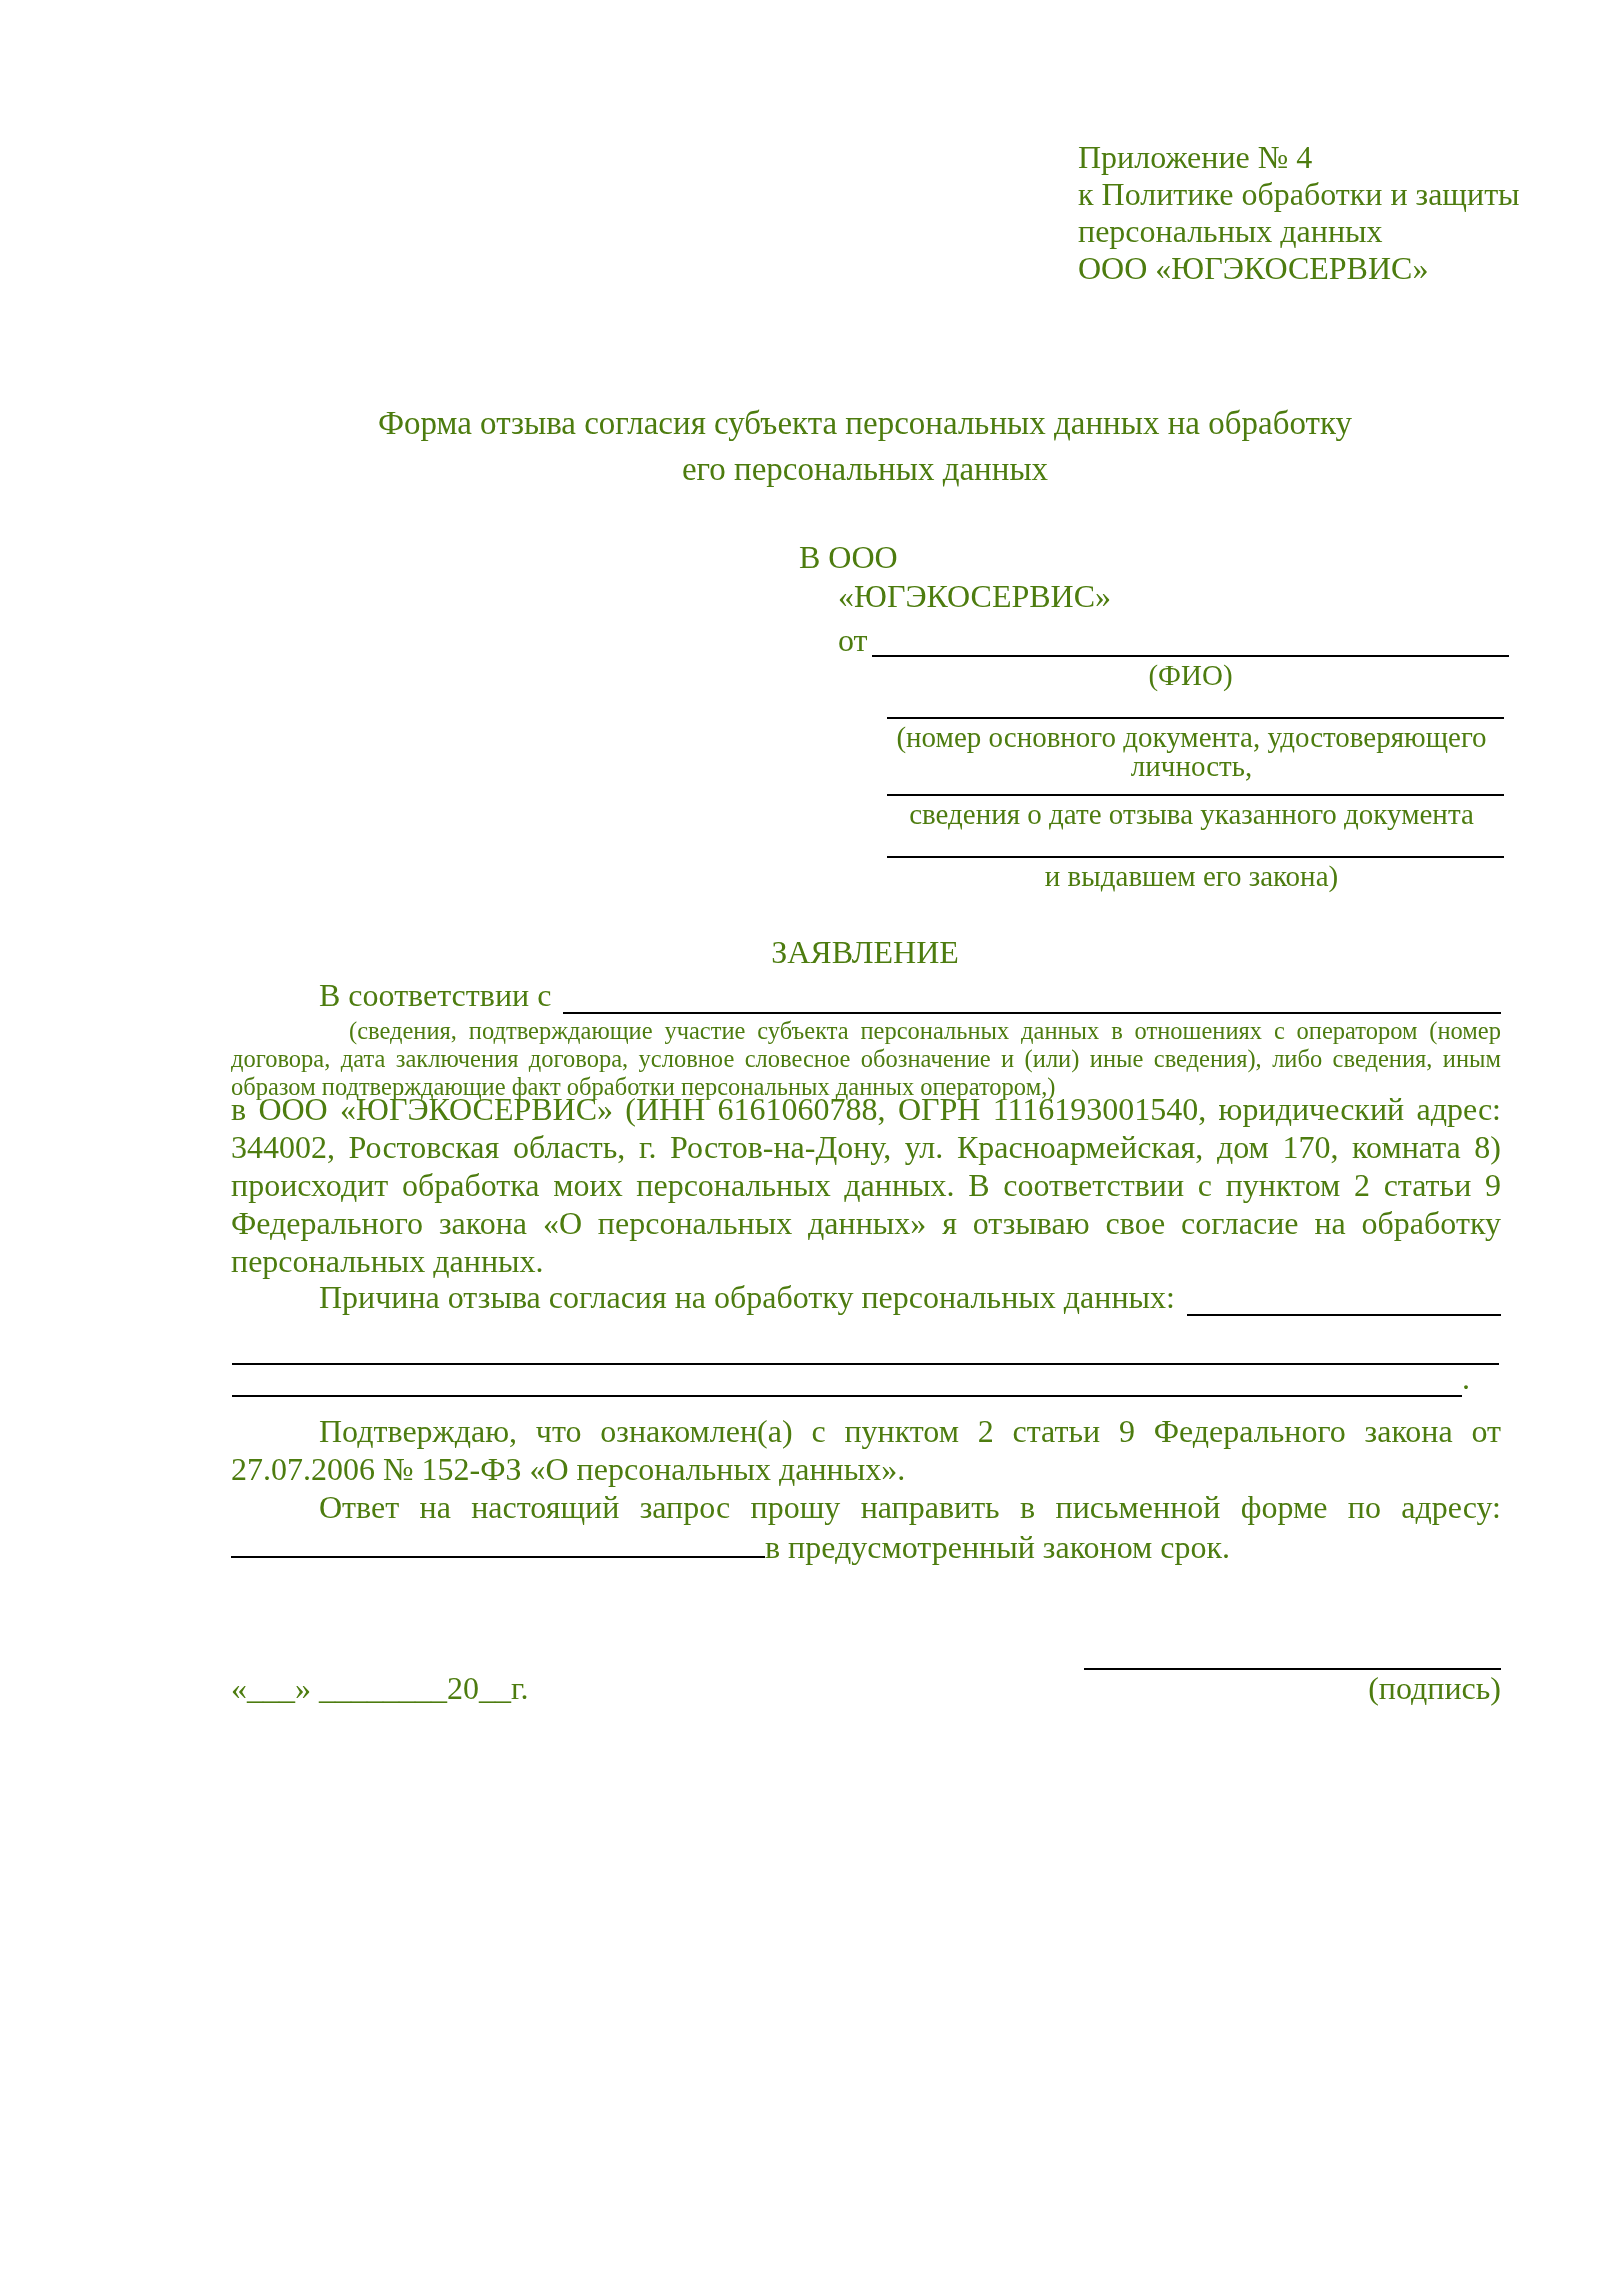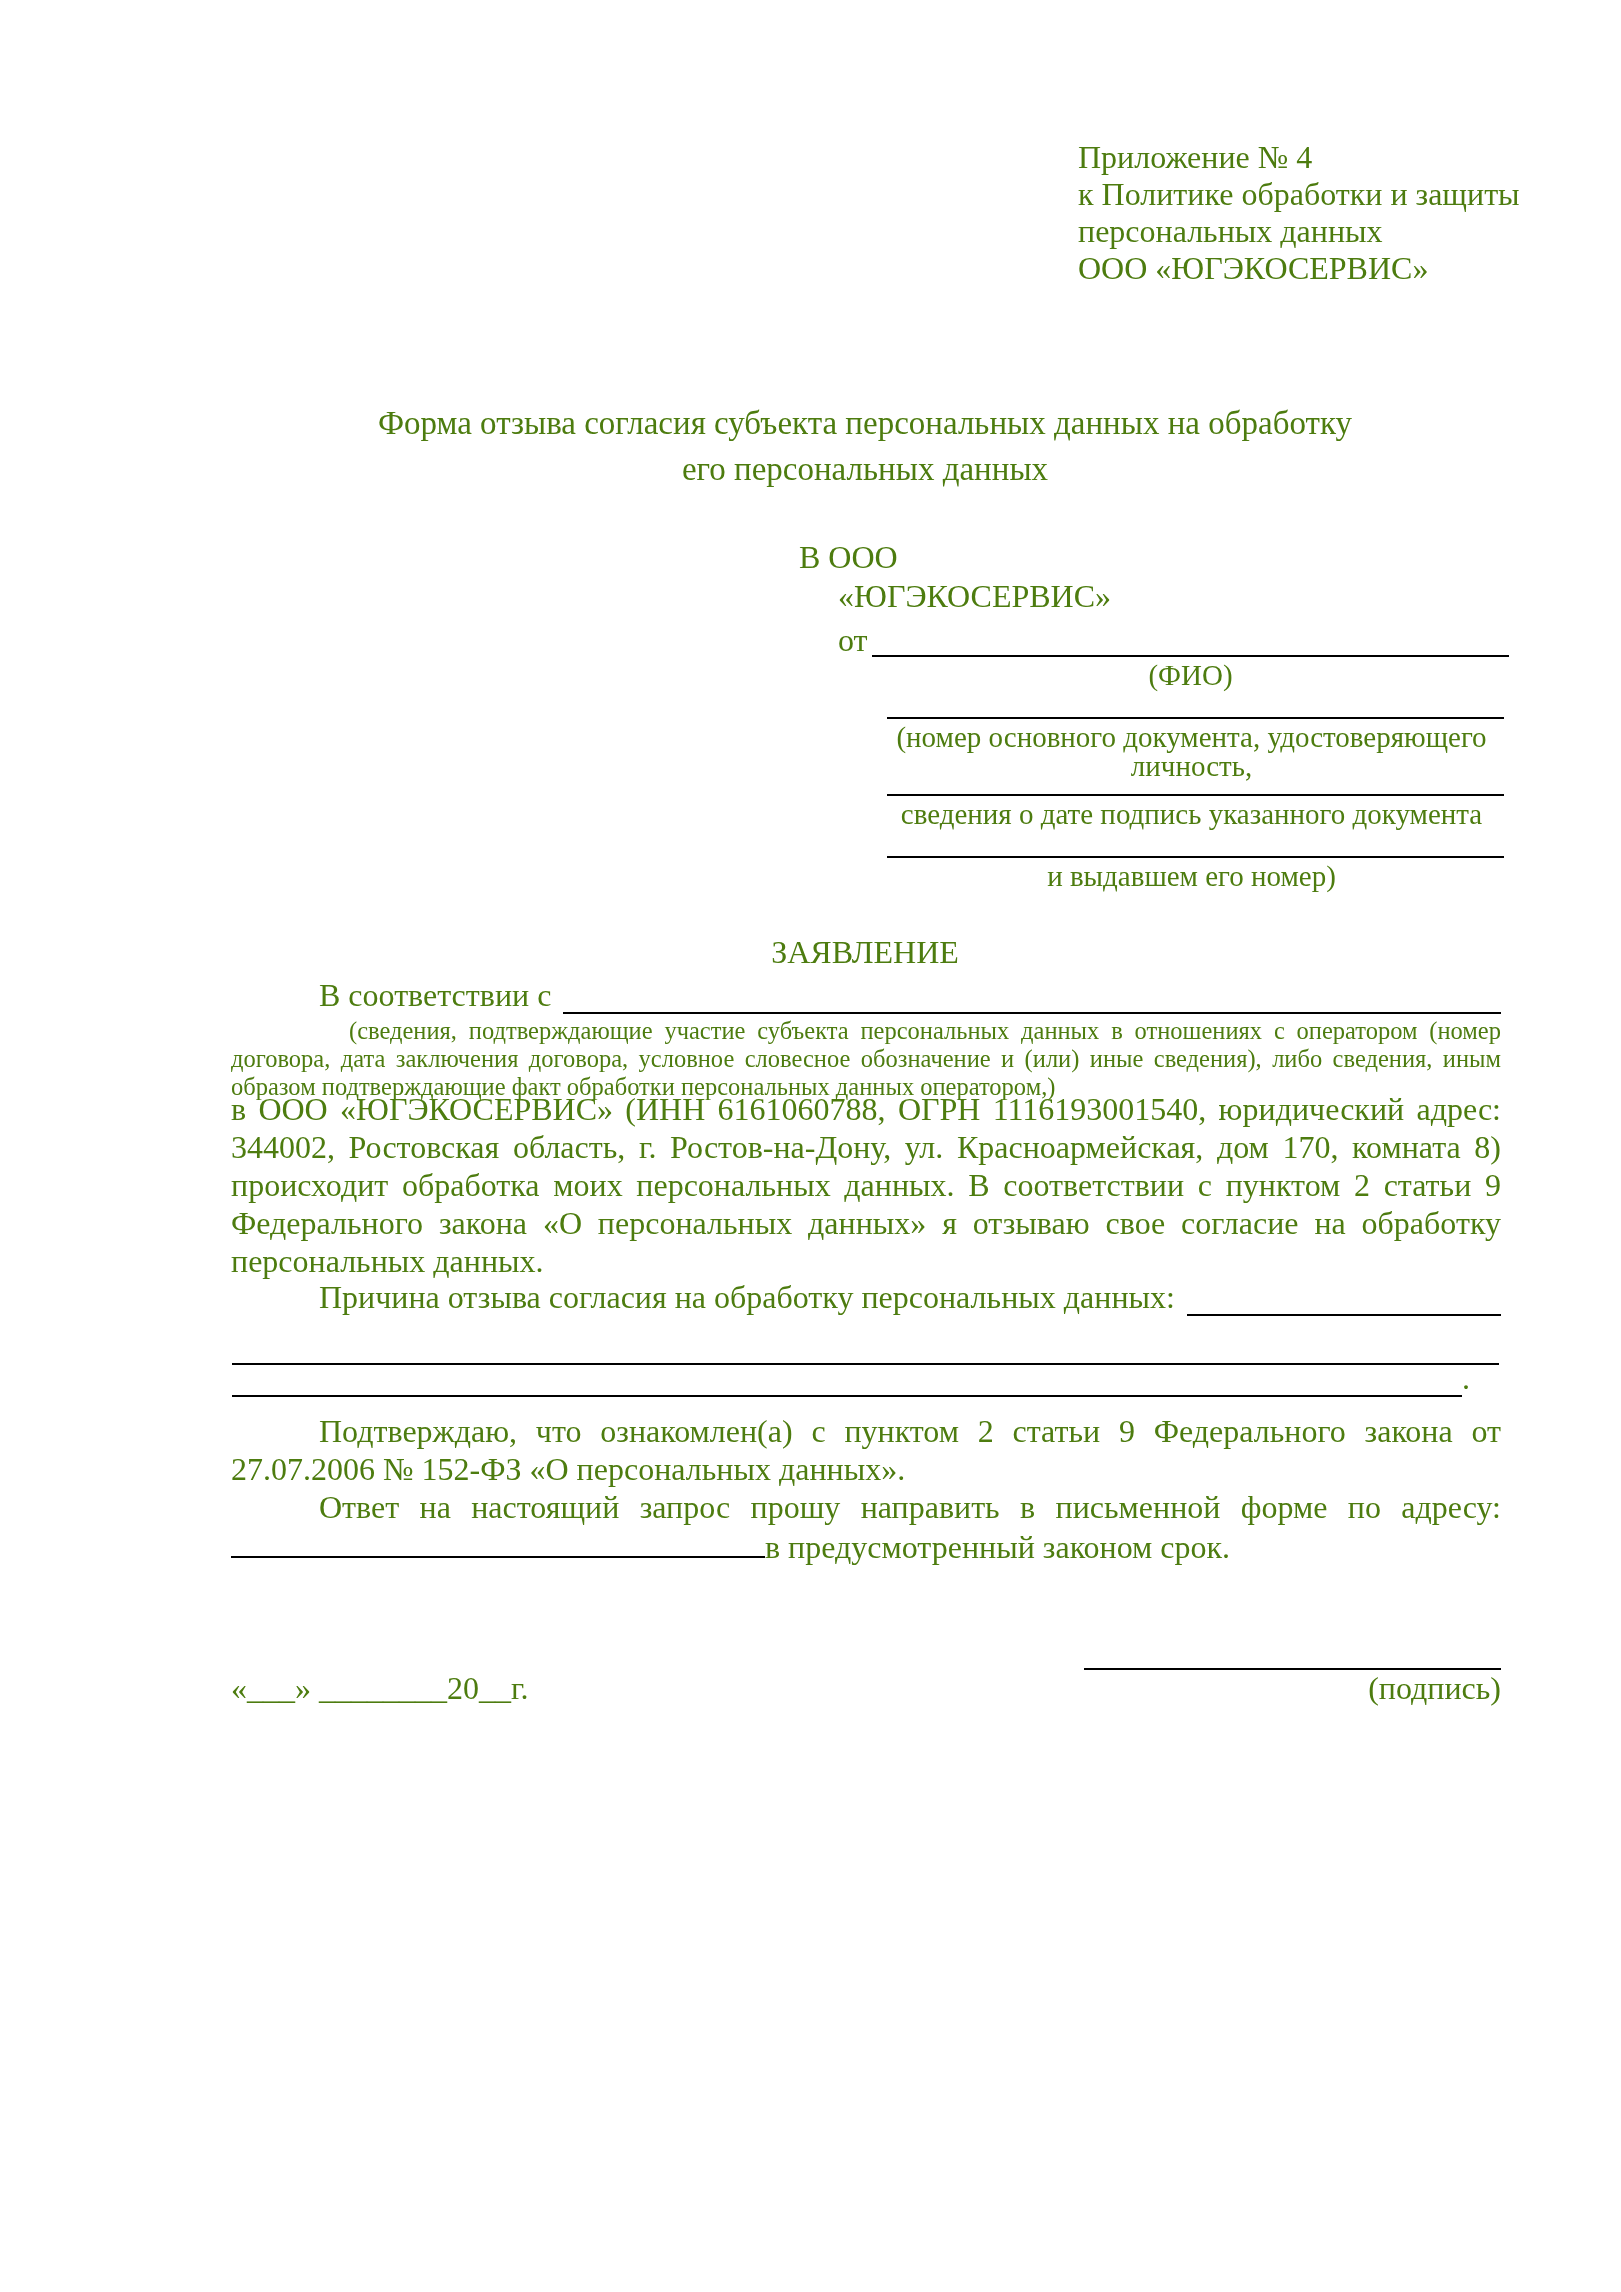--- a/index.html
+++ b/index.html
@@ -46,24 +46,24 @@
   <div class="abs fs-body" style="left:838px;top:578px;">«ЮГЭКОСЕРВИС»</div>
   <div class="abs fs-body" style="left:838px;top:622px;">от</div>
 
   <div class="abs rule" style="left:872px;top:655px;width:637px;"></div>
   <div class="abs fs-caption center" style="left:872px;top:661px;width:637px;">(ФИО)</div>
 
   <div class="abs rule" style="left:887px;top:717px;width:617px;"></div>
   <div class="abs fs-caption center" style="left:858px;top:723px;width:667px;">(номер основного документа, удостоверяющего личность,</div>
 
   <div class="abs rule" style="left:887px;top:794px;width:617px;"></div>
-  <div class="abs fs-caption center" style="left:858px;top:800px;width:667px;">сведения о дате подпись указанного документа</div>
+  <div class="abs fs-caption center" style="left:858px;top:800px;width:667px;">сведения о дате отзыва указанного документа</div>
 
   <div class="abs rule" style="left:887px;top:856px;width:617px;"></div>
-  <div class="abs fs-caption center" style="left:858px;top:862px;width:667px;">и выдавшем его номер)</div>
+  <div class="abs fs-caption center" style="left:858px;top:862px;width:667px;">и выдавшем его закона)</div>
 
   <div class="abs fs-body center" style="left:231px;top:934px;width:1268px;">ЗАЯВЛЕНИЕ</div>
 
   <div class="abs fs-body row" style="left:231px;top:977px;width:1270px;">
     <span style="padding-left:88px;white-space:nowrap;">В соответствии с</span>
     <span class="fill-line" style="margin-left:11.8px;"></span>
   </div>
 
   <div class="abs fs-fine justify" style="left:231px;top:1017px;width:1270px;text-indent:118px;">(сведения, подтверждающие участие субъекта персональных данных в отношениях с оператором (номер договора, дата заключения договора, условное словесное обозначение и (или) иные сведения), либо сведения, иным образом подтверждающие факт обработки персональных данных оператором,)</div>
 

